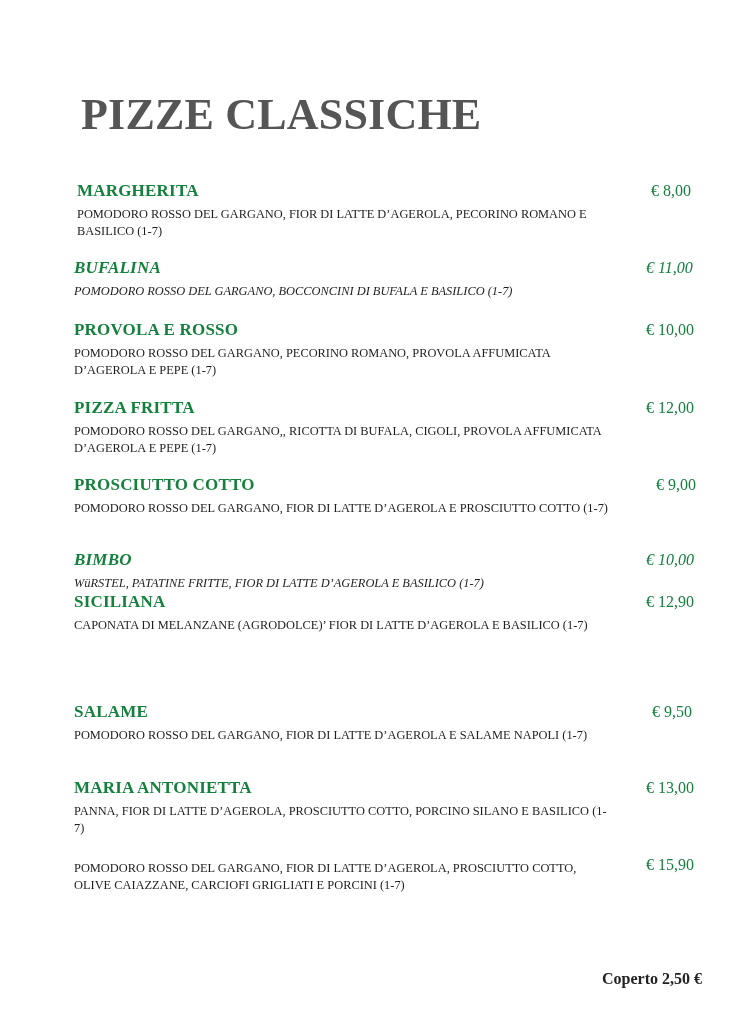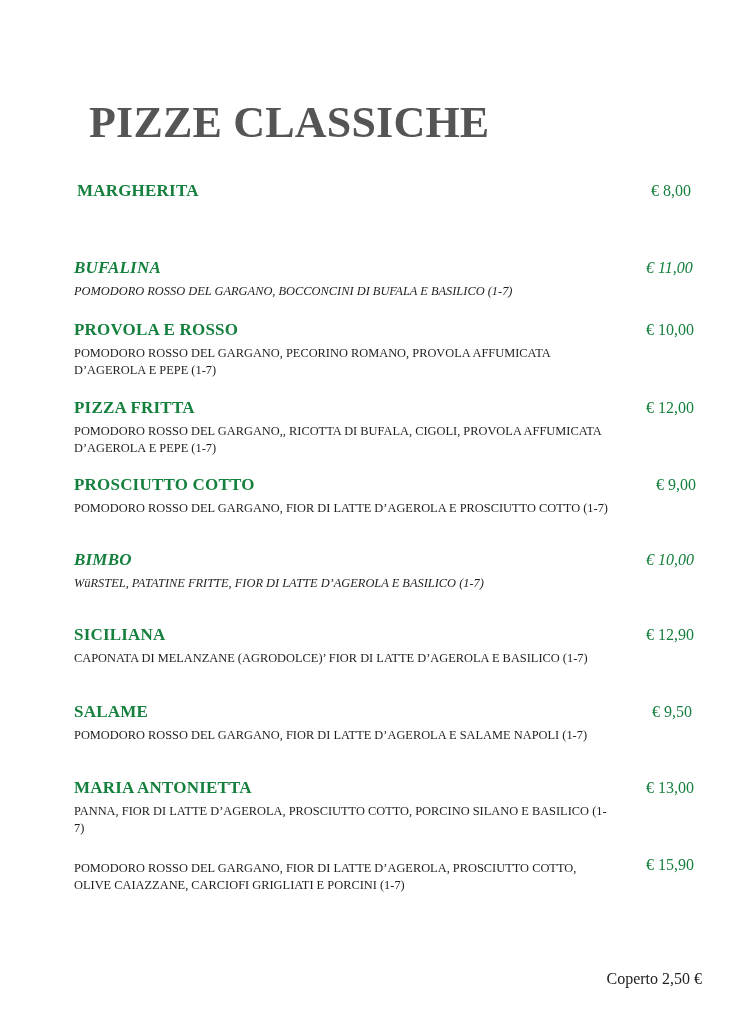--- a/index.html
+++ b/index.html
@@ -1,32 +1,33 @@
 <!DOCTYPE html>
 <html><head>
 <meta charset="utf-8">
 <style>
   html, body { margin:0; padding:0; background:#ffffff; }
   body { width:742px; height:1024px; position:relative; overflow:hidden;
          font-family:"Liberation Serif", "DejaVu Serif", serif; }
-  .page-title { position:absolute; left:78px; top:86px; margin:11px;
+  .page-title { position:absolute; left:78px; top:86px; margin:3px;
          font-size:44px; font-weight:bold; color:#555555; letter-spacing:0.2px; line-height:52px; }
   .item { position:absolute; left:74px; width:660px; }
   .item-name { font-size:17px; font-weight:bold; color:#15803d; line-height:20px; letter-spacing:0.2px; }
   .item-desc { font-size:12.4px; color:#1e1e1e; line-height:17px; margin-top:5px; width:540px; }
   .item-price { position:absolute; top:0; font-size:16px; color:#15803d; line-height:20px; white-space:nowrap; }
-  .footer-note { position:absolute; right:40px; top:970px; font-size:16px; color:#222222; }
+  .footer-note { position:absolute; right:40px; top:970px; font-size:16px; color:#222222;font-weight:bold; }
 </style>
 </head>
 <body>
 
 <h1 class="page-title">PIZZE CLASSICHE</h1>
 
 <div class="item" style="top:181px; left:77px;">
   <div class="item-name">MARGHERITA</div>
+  <div class="item-desc">POMODORO ROSSO DEL GARGANO, FIOR DI LATTE D’AGEROLA, PECORINO ROMANO E BASILICO (1-7)</div>
   <div class="item-price" style="left:574px;">€ 8,00</div>
 </div>
 
 <div class="item" style="top:258px;font-style:italic;">
   <div class="item-name">BUFALINA</div>
   <div class="item-desc">POMODORO ROSSO DEL GARGANO, BOCCONCINI DI BUFALA E BASILICO (1-7)</div>
   <div class="item-price" style="left:572px;">€ 11,00</div>
 </div>
 
 <div class="item" style="top:320px;">
@@ -46,21 +47,21 @@
   <div class="item-desc">POMODORO ROSSO DEL GARGANO, FIOR DI LATTE D’AGEROLA E PROSCIUTTO COTTO (1-7)</div>
   <div class="item-price" style="left:582px;">€ 9,00</div>
 </div>
 
 <div class="item" style="top:550px;font-style:italic;">
   <div class="item-name">BIMBO</div>
   <div class="item-desc">WüRSTEL, PATATINE FRITTE, FIOR DI LATTE D’AGEROLA E BASILICO (1-7)</div>
   <div class="item-price" style="left:572px;">€ 10,00</div>
 </div>
 
-<div class="item" style="top:625px;">
+<div class="item" style="top:592px;">
   <div class="item-name">SICILIANA</div>
   <div class="item-desc">CAPONATA DI MELANZANE (AGRODOLCE)’ FIOR DI LATTE D’AGEROLA E BASILICO (1-7)</div>
   <div class="item-price" style="left:572px;">€ 12,90</div>
 </div>
 
 <div class="item" style="top:702px;">
   <div class="item-name">SALAME</div>
   <div class="item-desc">POMODORO ROSSO DEL GARGANO, FIOR DI LATTE D’AGEROLA E SALAME NAPOLI (1-7)</div>
   <div class="item-price" style="left:578px;">€ 9,50</div>
 </div>

